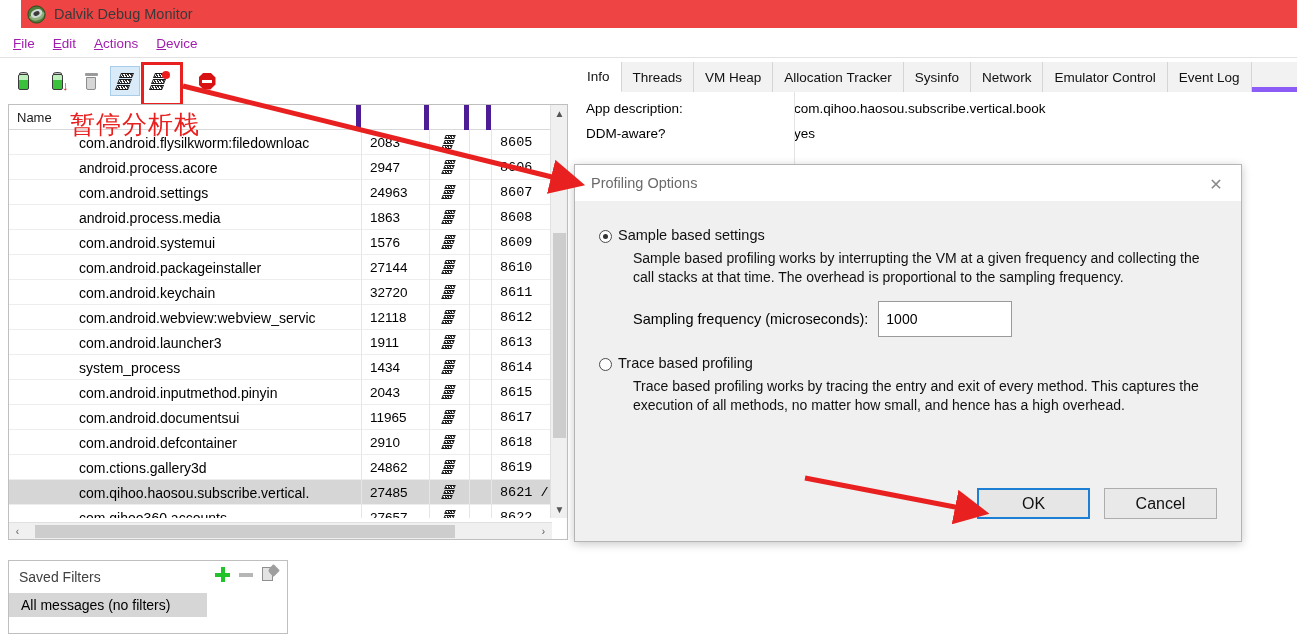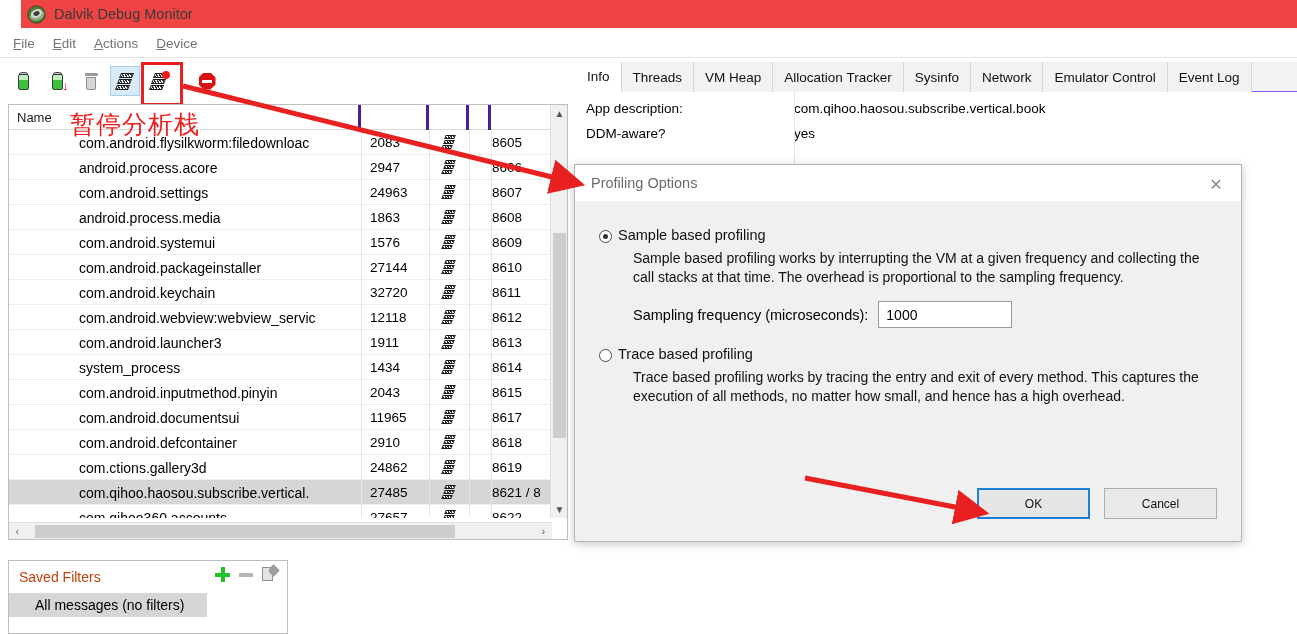--- a/index.html
+++ b/index.html
@@ -21,21 +21,21 @@
   }
   .app-icon { width:19px; height:19px; margin-right:8px; position:relative; }
   .title-text { font-size:14.5px; color:#3a3a3a; }
 
   
   .menubar {
     position:absolute; left:0; top:30px; width:1297px; height:26px;
     background:#ffffff; display:flex; align-items:center; padding-left:4px;
   }
   .menu-item {
-    font-size:13.5px; color:#737373; padding:2px 9px; cursor:default;
+    font-size:13.5px; color:#a21caf; padding:2px 9px; cursor:default;
   }
   .menu-item u { text-decoration: underline; }
 
   
   .menu-sep { position:absolute; left:0; top:57px; width:1297px; height:1px; background:#e2e2e2; }
 
   
   .toolbar {
     position:absolute; left:0; top:60px; width:572px; height:42px;
     background:#ffffff; display:flex; align-items:center;
@@ -76,34 +76,34 @@
   .ico-stop .oct { position:absolute; left:1px; top:1px; width:17px; height:17px; background:#d81212;
      clip-path: polygon(30% 0,70% 0,100% 30%,100% 70%,70% 100%,30% 100%,0 70%,0 30%); }
   .ico-stop .bar { position:absolute; left:4px; top:8px; width:10px; height:3px; background:#fff; }
 
   
   .proc-panel {
     position:absolute; left:8px; top:104px; width:560px; height:436px;
     border:1px solid #bfbfbf; background:#fff; overflow:hidden;
   }
   .proc-head { position:relative; height:25px; background:#fff; border-bottom:1px solid #d9d9d9; }
-  .proc-head .hcell { position:absolute; top:0; height:25px; border-right:3px solid #4c1d95;
+  .proc-head .hcell { position:absolute; top:0; height:25px; border-right:5px solid #4c1d95;
       display:flex; align-items:center; padding-left:8px; font-size:13px; color:#1a1a1a; }
   .proc-rows { position:relative; height:388px; overflow:hidden; }
   .prow { position:relative; height:25px; border-bottom:1px solid #ededed; background:#fff; }
   .prow.sel { background:#d6d6d6; }
   .prow .c-name { position:absolute; left:0; width:352px; height:25px; display:flex; align-items:center;
       padding-left:70px; overflow:hidden; white-space:nowrap; font-size:14px; }
   .prow .c-pid  { position:absolute; left:352px; width:68px; height:25px; display:flex; align-items:center;
       padding-left:8px; font-size:13.5px; border-left:1px solid #e6e6e6; }
   .prow .c-ico  { position:absolute; left:420px; width:40px; height:25px; display:flex; align-items:center;
       justify-content:center; border-left:1px solid #e6e6e6; }
   .prow .c-gap  { position:absolute; left:460px; width:22px; height:25px; border-left:1px solid #e6e6e6; }
   .prow .c-port { position:absolute; left:482px; width:78px; height:25px; display:flex; align-items:center;
-      font-size:13.5px; border-left:1px solid #e6e6e6; overflow:hidden; white-space:nowrap; }
+      padding-left:8px; font-size:13.5px; border-left:1px solid #e6e6e6; overflow:hidden; white-space:nowrap;font-family:Liberation Mono, monospace; }
 
   .mini-stack { width:15px; height:15px; position:relative; }
   .mini-stack .ml { position:absolute; width:10px; height:4px;
       background: repeating-linear-gradient(45deg,#2c2c2c 0 1px,#ffffff 1px 2px);
       border:1px solid #1a1a1a; transform: skewX(-22deg); }
   .mini-stack .m1 { left:3px; top:0px; }
   .mini-stack .m2 { left:1.5px; top:5px; }
   .mini-stack .m3 { left:0px; top:10px; }
 
   
@@ -120,21 +120,21 @@
   .hsb .hthumb { position:absolute; left:26px; top:2px; width:420px; height:13px; background:#cdcdcd; }
 
   
   .cn-note {
     position:absolute; left:70px; top:108px; font-size:25px; color:#e8201f;
     font-family:"DejaVu Sans", sans-serif; letter-spacing:1px; white-space:nowrap;
   }
 
   
   .right-panel { position:absolute; left:576px; top:62px; width:721px; height:482px; background:#fff; }
-  .tabstrip { position:relative; height:30px; border-bottom:1px solid #8b5cf6; background:#f2f2f2; display:flex; }
+  .tabstrip { position:relative; height:30px; border-bottom:5px solid #8b5cf6; background:#f2f2f2; display:flex; }
   .tab { height:30px; display:flex; align-items:center; padding:0 11px; font-size:13.5px;
          background:#f2f2f2; border-right:1px solid #d5d5d5; color:#111; white-space:nowrap; }
   .tab.active { background:#ffffff; border-bottom:1px solid #ffffff; margin-bottom:-1px; }
 
   .info-rows { position:relative; padding-top:4px; }
   .inforow { height:25px; display:flex; align-items:center; font-size:13.5px; }
   .inforow .k { width:218px; padding-left:10px; }
   .inforow .v { flex:1; }
   .info-vline { position:absolute; left:218px; top:0; width:1px; height:84px; background:#e3e3e3; }
 
@@ -154,45 +154,45 @@
     width:13px; height:13px; border:1.4px solid #4c4c4c; border-radius:50%;
     margin-right:6px; margin-top:3px; flex:none; position:relative; background:#fff;
   }
   .radio.on::after { content:""; position:absolute; left:2.6px; top:2.6px; width:5.5px; height:5.5px;
                      border-radius:50%; background:#333; }
   .radio-label { font-size:14.5px; color:#111; }
   .desc { margin:6px 0 0 34px; font-size:14px; line-height:19px; color:#111; max-width:585px; }
 
   .freq-row { display:flex; align-items:center; margin:14px 0 0 34px; }
   .freq-label { font-size:14.5px; margin-right:10px; }
-  .freq-input { width:134px; height:27px; border:1px solid #9a9a9a; background:#fff;
+  .freq-input { width:134px; height:36px; border:1px solid #9a9a9a; background:#fff;
                 font-size:14px; padding-left:7px; font-family:"Liberation Sans", sans-serif; }
 
   .btn-row { position:absolute; right:24px; bottom:24px; display:flex; gap:14px; }
   .btn { width:113px; height:31px; background:#e9e9e9; border:1px solid #adadad;
-         display:flex; align-items:center; justify-content:center; font-size:12px; color:#111; }
+         display:flex; align-items:center; justify-content:center; font-size:16px; color:#111; }
   .btn.default { border:2px solid #1d7fd4; background:#e6e6e6; }
 
   
   .bottom { position:absolute; left:0; top:556px; width:1297px; height:78px; background:#fff; }
   .filters-box { position:absolute; left:8px; top:4px; width:280px; height:74px;
                  border:1px solid #bfbfbf; background:#fff; }
   .filters-head { height:32px; display:flex; align-items:center; position:relative; padding-left:10px; }
-  .filters-title { font-size:14px; color:#c2410c; }
+  .filters-title { font-size:14px; color:#404040; }
   .f-icons { position:absolute; right:10px; top:6px; display:flex; align-items:center; gap:9px; }
   .ico-plus { width:15px; height:15px; position:relative; }
   .ico-plus::before, .ico-plus::after { content:""; position:absolute; background:#22c32a; }
   .ico-plus::before { left:5.5px; top:0; width:4px; height:15px; }
   .ico-plus::after { left:0; top:5.5px; width:15px; height:4px; }
   .ico-minus { width:14px; height:4px; background:#b6b6b6; }
   .ico-edit { width:15px; height:15px; position:relative; }
   .ico-edit .pg { position:absolute; left:0; top:0; width:11px; height:14px; background:#e3e3e3; border:1px solid #8f8f8f; }
   .ico-edit .pn { position:absolute; right:-1px; top:-1px; width:9px; height:9px; background:#9e9e9e;
                   transform:rotate(45deg); border-radius:1px 1px 1px 4px; }
-  .filter-item { height:24px; background:#d6d6d6; display:flex; align-items:center; padding-left:26px;
+  .filter-item { height:24px; background:#d6d6d6; display:flex; align-items:center; padding-left:12px;
                  font-size:14px; width:198px; }
 
   
   .ann { position:absolute; left:0; top:0; width:1297px; height:634px; pointer-events:none; }
 </style>
 </head>
 <body>
 
 <div id="app">
 
@@ -518,21 +518,21 @@
 
   <div class="dialog">
     <div class="dlg-title">
       <span>Profiling Options</span>
       <span class="dlg-close">✕</span>
     </div>
     <div class="dlg-body">
 
       <div class="radio-line">
         <span class="radio on"></span>
-        <span class="radio-label">Sample based profiling</span>
+        <span class="radio-label">Sample based settings</span>
       </div>
       <div class="desc">Sample based profiling works by interrupting the VM at a given frequency and collecting the call stacks at that time. The overhead is proportional to the sampling frequency.</div>
 
       <div class="freq-row">
         <span class="freq-label">Sampling frequency (microseconds):</span>
         <input class="freq-input" type="text" value="1000" style="">
       </div>
 
       <div class="radio-line" style="margin-top:18px">
         <span class="radio"></span>

